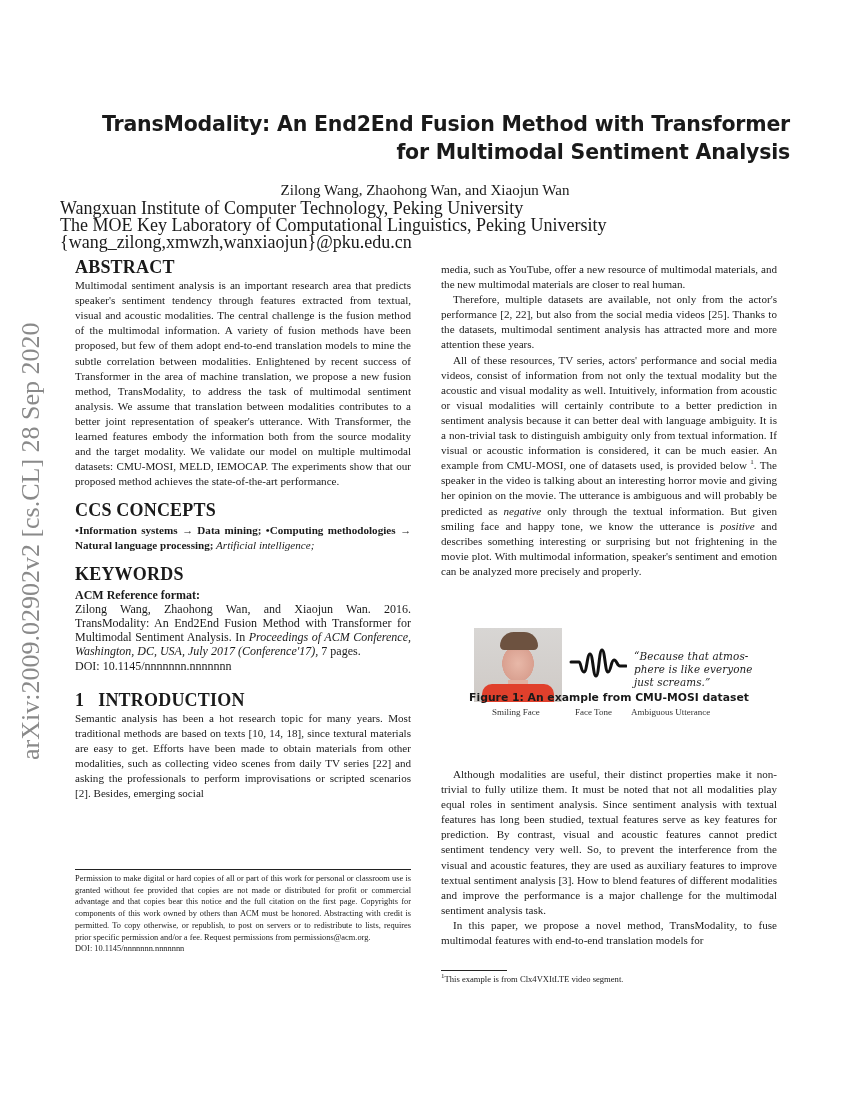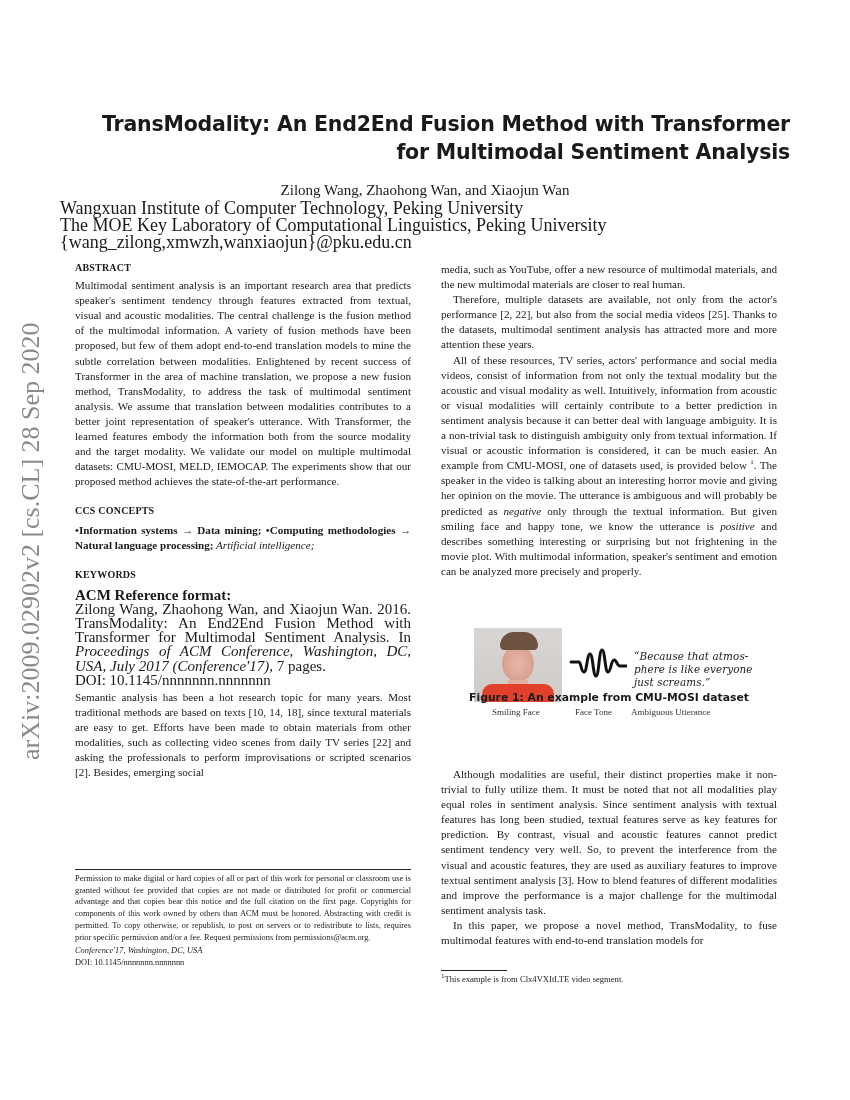--- a/index.html
+++ b/index.html
@@ -9,21 +9,21 @@
            font-family: "DejaVu Sans", "Liberation Sans", sans-serif; font-weight: bold;
            font-size: 20.5px; line-height: 28px; letter-spacing: -0.2px; }
   .authors { position: absolute; left: 60px; width: 730px; top: 180px; text-align: center;
              font-size: 15px; line-height: 20px; }
   .affil { position: absolute; left: 60px; width: 730px; font-size: 18px; line-height: 16px; }
   .arxiv { position: absolute; left: 16px; top: 760px; transform: rotate(-90deg); transform-origin: 0 0;
            font-family: "Liberation Serif", serif; font-size: 26px; color: #8a8a8a; white-space: nowrap; width: 480px; }
   .col { position: absolute; width: 336px; font-size: 11.1px; line-height: 15.1px; text-align: justify; }
   .col-left { left: 75px; }
   .col-right { left: 441px; }
-  .h { font-weight: bold; font-size: 10px; letter-spacing: 0.2px; margin: 0; }
+  .h { font-weight: bold; font-size: 18px; letter-spacing: 0.2px; margin: 0; }
   p { margin: 0; }
   .indent { text-indent: 12px; }
   .ccs { font-size: 11.1px; line-height: 15px; }
   .b { font-weight: bold; font-family: Liberation Serif, serif; }
   .i { font-style: italic; }
   .small { font-size: 9.5px; line-height: 13px; }
   .rule { border-top: 1px solid #222; }
   .fig { position: absolute; left: 441px; width: 336px; top: 626px; height: 125px; }
   .face { position: absolute; left: 33px; top: 2px; width: 88px; height: 74px;
           background: radial-gradient(ellipse 26px 30px at 50% 48%, #e8b8a8 0%, #d9a090 60%, transparent 62%),
@@ -57,33 +57,33 @@
 
 <div class="col col-left" style="top:260px;">
   <h2 class="h">ABSTRACT</h2>
   <p style="margin-top:3px;">Multimodal sentiment analysis is an important research area that predicts speaker's sentiment tendency through features extracted from textual, visual and acoustic modalities. The central challenge is the fusion method of the multimodal information. A variety of fusion methods have been proposed, but few of them adopt end-to-end translation models to mine the subtle correlation between modalities. Enlightened by recent success of Transformer in the area of machine translation, we propose a new fusion method, TransModality, to address the task of multimodal sentiment analysis. We assume that translation between modalities contributes to a better joint representation of speaker's utterance. With Transformer, the learned features embody the information both from the source modality and the target modality. We validate our model on multiple multimodal datasets: CMU-MOSI, MELD, IEMOCAP. The experiments show that our proposed method achieves the state-of-the-art performance.</p>
 
   <h2 class="h" style="margin-top:14px;">CCS CONCEPTS</h2>
   <p class="ccs" style="margin-top:4px;"><span class="b">•Information systems → Data mining; •Computing methodologies → Natural language processing;</span><span class="i"> Artificial intelligence;</span></p>
 
   <h2 class="h" style="margin-top:14px;">KEYWORDS</h2>
 
-  <div class="small" style="margin-top:6px;font-size:15px;line-height:14.2px;">
+  <div class="small" style="margin-top:6px;font-size:12px;line-height:14.2px;">
     <div class="b">ACM Reference format:</div>
     <div style="text-align:justify;"><span>Zilong Wang, Zhaohong Wan, and Xiaojun Wan. 2016. TransModality: An End2End Fusion Method with Transformer for Multimodal Sentiment Analysis. In </span><span class="i">Proceedings of ACM Conference, Washington, DC, USA, July 2017 (Conference'17),</span><span> 7 pages.</span></div>
     <div>DOI: 10.1145/nnnnnnn.nnnnnnn</div>
   </div>
 
+  <h2 class="h" style="margin-top:20px;"><span>1</span><span style="display:inline-block;width:14px;"></span><span>INTRODUCTION</span></h2>
   <p style="margin-top:3px;">Semantic analysis has been a hot research topic for many years. Most traditional methods are based on texts [10, 14, 18], since textural materials are easy to get. Efforts have been made to obtain materials from other modalities, such as collecting video scenes from daily TV series [22] and asking the professionals to perform improvisations or scripted scenarios [2]. Besides, emerging social</p>
 </div>
 
 <div class="col col-left small" style="top:869px;font-size:8.4px;line-height:11.7px;">
   <div class="rule" style="margin-bottom:3px;"></div>
   <p>Permission to make digital or hard copies of all or part of this work for personal or classroom use is granted without fee provided that copies are not made or distributed for profit or commercial advantage and that copies bear this notice and the full citation on the first page. Copyrights for components of this work owned by others than ACM must be honored. Abstracting with credit is permitted. To copy otherwise, or republish, to post on servers or to redistribute to lists, requires prior specific permission and/or a fee. Request permissions from permissions@acm.org.</p>
-  <div class="i" style="margin-top:2px;">Conference'17, Washington, DC, USA</div>
   <div>DOI: 10.1145/nnnnnnn.nnnnnnn</div>
 </div>
 
 <div class="col col-right" style="top:262px;">
   <p>media, such as YouTube, offer a new resource of multimodal materials, and the new multimodal materials are closer to real human.</p>
   <p class="indent">Therefore, multiple datasets are available, not only from the actor's performance [2, 22], but also from the social media videos [25]. Thanks to the datasets, multimodal sentiment analysis has attracted more and more attention these years.</p>
   <p class="indent"><span>All of these resources, TV series, actors' performance and social media videos, consist of information from not only the textual modality but the acoustic and visual modality as well. Intuitively, information from acoustic or visual modalities will certainly contribute to a better prediction in sentiment analysis because it can better deal with language ambiguity. It is a non-trivial task to distinguish ambiguity only from textual information. If visual or acoustic information is considered, it can be much easier. An example from CMU-MOSI, one of datasets used, is provided below </span><sup>1</sup><span>. The speaker in the video is talking about an interesting horror movie and giving her opinion on the movie. The utterance is ambiguous and will probably be predicted as </span><span class="i">negative</span><span> only through the textual information. But given smiling face and happy tone, we know the utterance is </span><span class="i">positive</span><span> and describes something interesting or surprising but not frightening in the movie plot. With multimodal information, speaker's sentiment and emotion can be analyzed more precisely and properly.</span></p>
 </div>
 
 <div class="fig">

